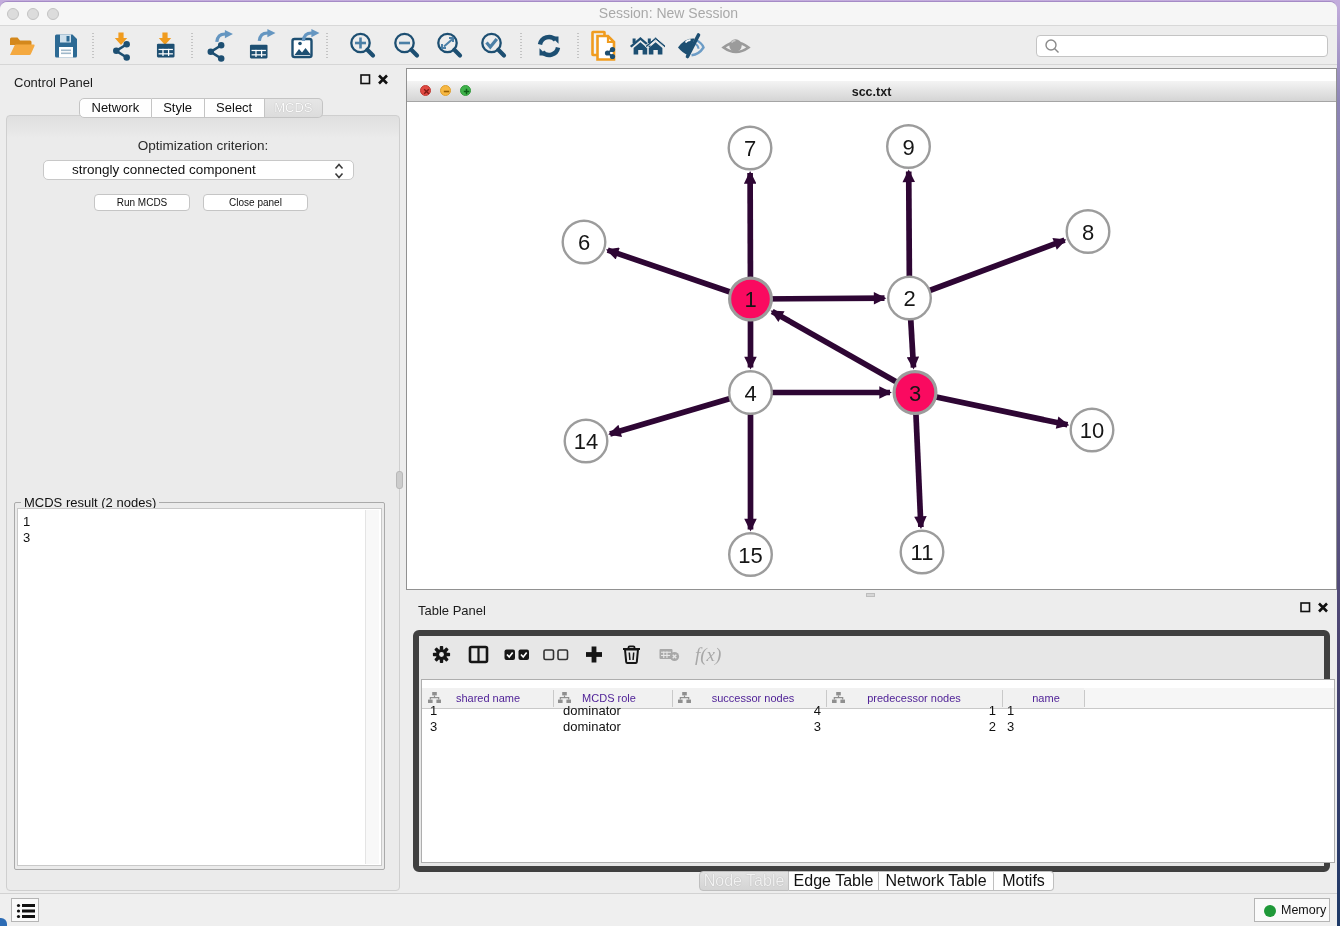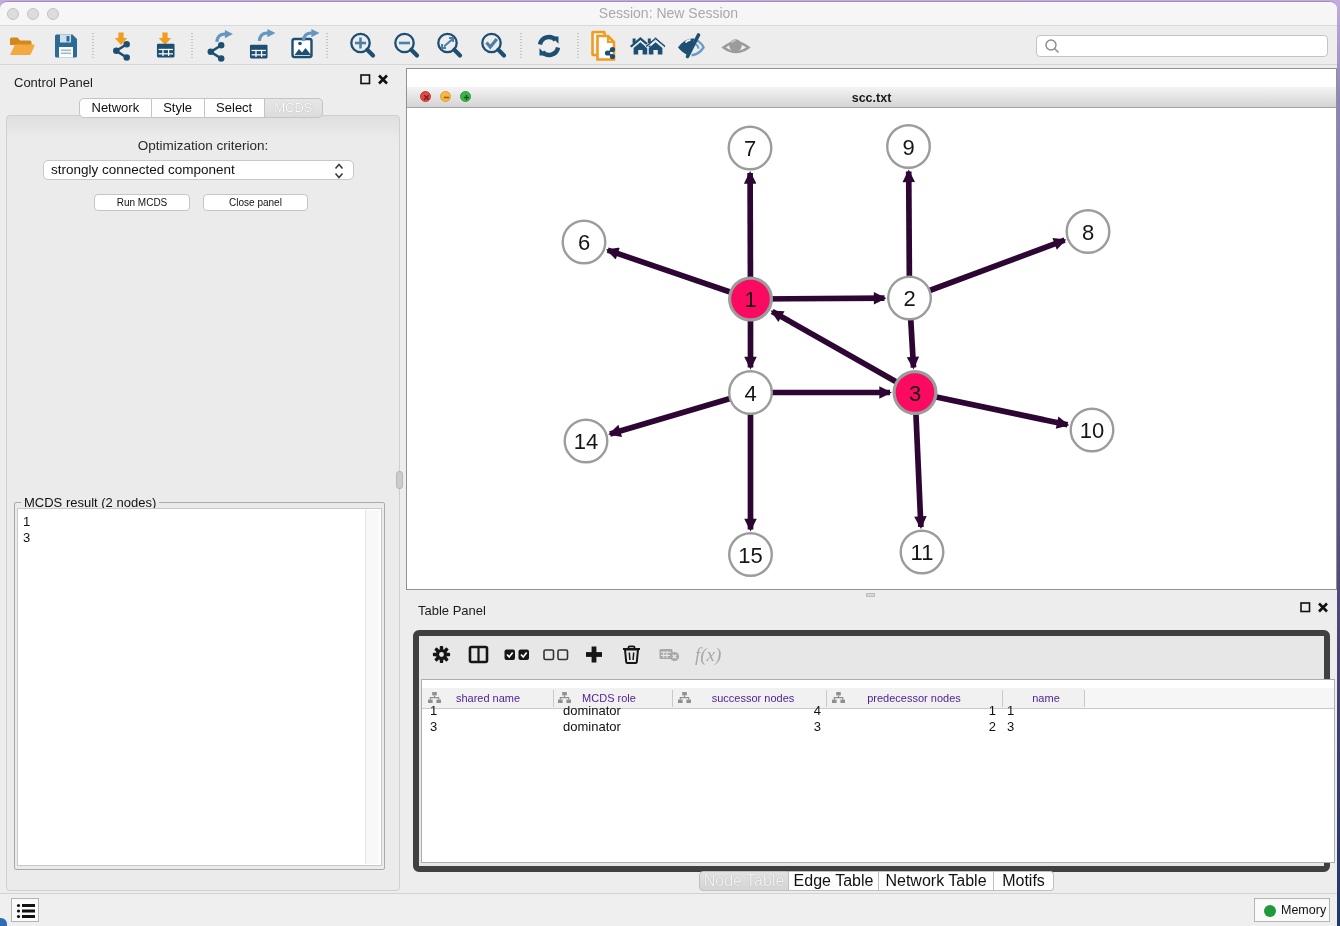--- a/index.html
+++ b/index.html
@@ -16,33 +16,33 @@
 
 #cpanel { position:absolute; left:0; top:63px; width:397px; height:828px; background:#ededed; }
 #cphead { position:absolute; left:14px; top:10px; font-size:13px; color:#1c1c1c; }
 .paneicon { position:absolute; }
 #cptabs { position:absolute; left:79px; top:33px; height:20px; display:flex; font-size:13px; z-index:3;justify-content:space-between; }
 .tab { background:#fefefe; border:1px solid #c4c4c4; border-left:none; padding:0 11.5px; line-height:18px; color:#111; }
 .tab.first { border-left:1px solid #c4c4c4; border-radius:5px 0 0 5px; }
 .tab.sel { background:linear-gradient(#e6e6e6,#dcdcdc); color:#fbfbfb; text-shadow:0 0 1px #9a9a9a; border-radius:0 5px 5px 0; padding:0 9.5px; }
 #cpbody { position:absolute; left:6px; top:50px; width:394px; height:776px; background:linear-gradient(#dfdfdf 0px, #e4e4e4 10px, #ebebeb 22px); border:1px solid #cfcfcf; border-radius:4px; }
 #optlabel { position:absolute; left:0; top:22px; width:100%; text-align:center; font-size:13.5px; color:#2a2a2a; }
-#dropdown { position:absolute; left:36px; top:44px; width:311px; height:20px; background:#fff; border:1px solid #c8c8c8; border-radius:5px; font-size:13.5px; color:#111; line-height:18px; padding-left:7px; }
+#dropdown { position:absolute; left:36px; top:44px; width:311px; height:20px; background:#fff; border:1px solid #c8c8c8; border-radius:5px; font-size:13.5px; color:#111; line-height:18px; padding-left:28px; }
 .btn { position:absolute; top:78px; height:17px; background:#fff; border:1px solid #c5c5c5; border-radius:4px; font-size:10px; color:#111; text-align:center; line-height:15px; }
 #fieldset { position:absolute; left:7px; top:386px; width:371px; height:368px; border:1px solid #aaa; border-radius:2px; }
 #legend { position:absolute; left:6px; top:-8px; background:#ebebeb; padding:0 3px; font-size:13px; color:#111; }
 #mcdstext { position:absolute; left:2px; top:5px; width:365px; height:358px; background:#fff; border:1px solid #c9c9c9; font-size:13px; color:#111; line-height:16px; padding:5px 0 0 5px; }
 #mcdsscroll { position:absolute; right:2px; top:1px; width:14px; height:354px; background:#f8f8f8; border-left:1px solid #e4e4e4; }
 
 #statusbar { position:absolute; left:0; top:891px; width:1337px; height:33px; background:#efefef; border-top:1px solid #d2d2d2; }
 #listbtn { position:absolute; left:11px; top:4px; width:28px; height:24px; background:#fafafa; border:1px solid #b5b5b5; }
 #membtn { position:absolute; left:1254px; top:4px; width:76px; height:24px; background:#fafafa; border:1px solid #b5b5b5; font-size:12.5px; color:#111; }
 
 #netframe { position:absolute; left:406px; top:66px; width:931px; height:522px; border:1px solid #919191; background:#fff; }
-#nettitle { position:absolute; left:0; top:18px; width:929px; height:21px; background:linear-gradient(#f4f4f4,#d4d4d4); border-bottom:1px solid #a5a5a5; }
+#nettitle { position:absolute; left:0; top:12px; width:929px; height:21px; background:linear-gradient(#f4f4f4,#d4d4d4); border-bottom:1px solid #a5a5a5; }
 #nettitletext { position:absolute; width:100%; text-align:center; top:4px; font-size:12.5px; font-weight:bold; color:#1a1a1a; }
 .mac { position:absolute; top:4px; width:11px; height:11px; border-radius:50%; } .mac svg { display:block; }
 
 #hdivider { position:absolute; left:406px; top:588px; width:931px; height:9px; background:#ededed; }
 
 #tpanel { position:absolute; left:406px; top:597px; width:931px; height:294px; background:#ededed; }
 #tphead { position:absolute; left:12px; top:4px; font-size:13px; color:#1c1c1c; }
 #tcontainer { position:absolute; left:7px; top:31px; width:917px; height:242px; background:#e7e7e7; border:6px solid #404040; border-radius:6px; }
 #ttable { position:absolute; left:2px; top:43px; width:914px; height:184px; background:#fff; border:1px solid #aeaeae; }
 #thead { position:absolute; left:0; top:8px; width:912px; height:21px; background:#f1f1f1; border-bottom:1px solid #c9c9c9; font-size:11px; color:#4c1d95; }

